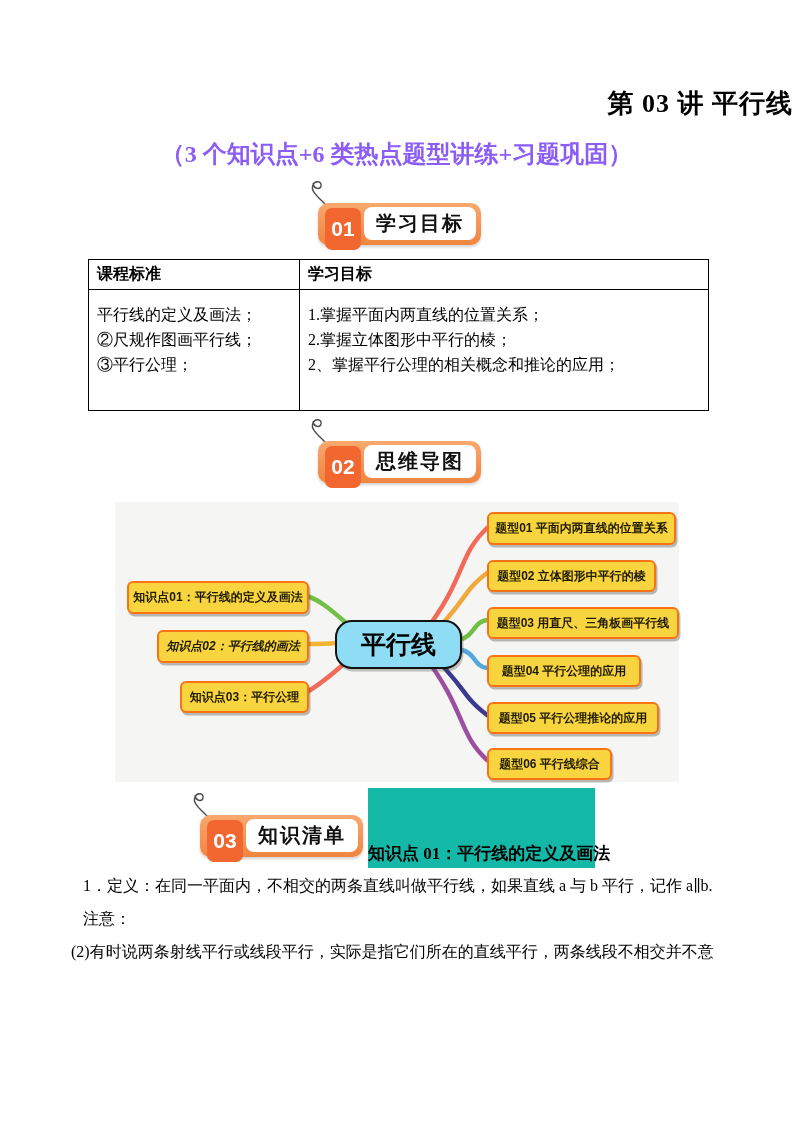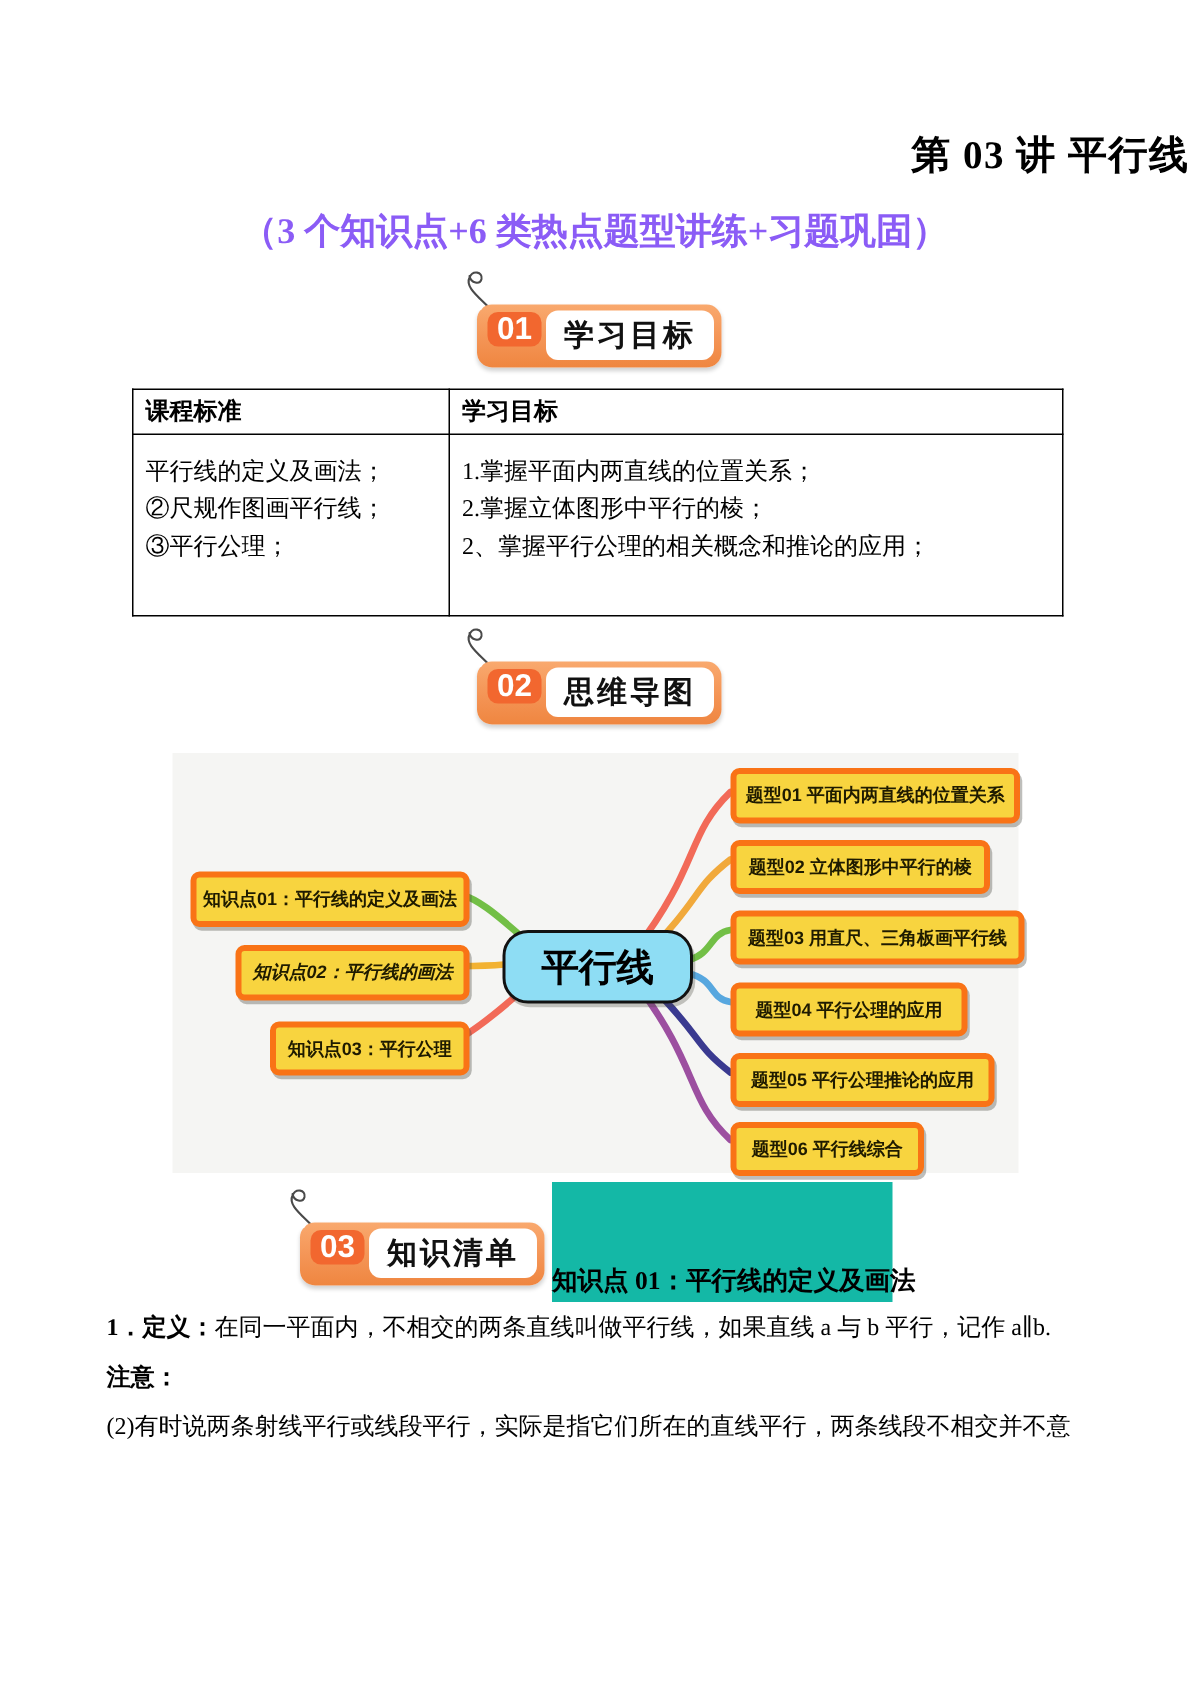--- a/index.html
+++ b/index.html
@@ -17,21 +17,21 @@
     font-size:24px;font-weight:bold;color:#8b5cf6;
   }
   
   .badge{position:absolute;width:163px;height:42px;}
   .badge-body{
     position:absolute;inset:0;border-radius:10px;
     background:linear-gradient(180deg,#F9A96E 0%,#F49455 55%,#EF8640 100%);
     box-shadow:0 2px 3px rgba(0,0,0,.18);
   }
   .badge-num{
-    position:absolute;left:7px;top:5px;width:36px;height:23px;border-radius:7px;
+    position:absolute;left:7px;top:5px;width:36px;height:42px;border-radius:7px;
     background:#F2672F;color:#fff;font-family:"Liberation Sans","DejaVu Sans",sans-serif;
     font-weight:bold;font-size:21px;display:flex;align-items:center;justify-content:center;
   }
   .badge-pill{
     position:absolute;left:46px;top:4px;width:112px;height:33px;border-radius:8px;
     background:#ffffff;color:#111;font-family:"Liberation Sans","DejaVu Sans",sans-serif;
     font-weight:bold;font-size:20px;letter-spacing:2px;
     display:flex;align-items:center;justify-content:center;
   }
   .badge-dot{
@@ -49,21 +49,21 @@
   }
   .obj-table td{vertical-align:top;height:108px;padding:12px 6px 0 8px;font-size:16px;color:#000;}
   .obj-table td div{line-height:25px;white-space:nowrap;}
   
   .mindmap{
     position:absolute;left:115px;top:502px;width:564px;height:280px;background:#F5F5F3;
     font-family:"Liberation Sans","DejaVu Sans",sans-serif;
   }
   .mm-svg{position:absolute;left:0;top:0;}
   .mm-node{
-    position:absolute;background:#F8D43F;border:4px solid #f97316;border-radius:6px;
+    position:absolute;background:#F8D43F;border:2px solid #f97316;border-radius:6px;
     box-shadow:1.5px 2.5px 0 rgba(70,70,60,.35);
     display:flex;align-items:center;justify-content:center;
     font-weight:bold;font-size:12px;color:#1F1B00;white-space:nowrap;
   }
   .mm-center{
     position:absolute;left:220px;top:118px;width:123px;height:45px;
     background:#8EDDF4;border:2.5px solid #121212;border-radius:17px;
     box-shadow:1.5px 2.5px 0 rgba(70,70,60,.3);
     display:flex;align-items:center;justify-content:center;
     font-weight:bold;font-size:25px;color:#000;
@@ -74,21 +74,21 @@
   }
   .highlight-title{
     position:absolute;left:0px;bottom:3px;width:100%;
     font-size:17px;font-weight:bold;color:#000;white-space:nowrap;
   }
   .content{
     position:absolute;left:71px;top:869px;width:656px;
     font-size:16px;color:#000;line-height:33px;text-align:justify;
   }
   .content p{margin:0;}
-  .content .b{font-weight:bold;}
+  .content .b{font-weight:normal;margin-left:12px;}
 </style>
 </head>
 <body>
 
 <div class="page">
 
   <div class="doc-title">第 03 讲 平行线</div>
   <div class="doc-subtitle">（3 个知识点+6 类热点题型讲练+习题巩固）</div>
 
   <div class="badge" style="left:318px;top:203px;">

